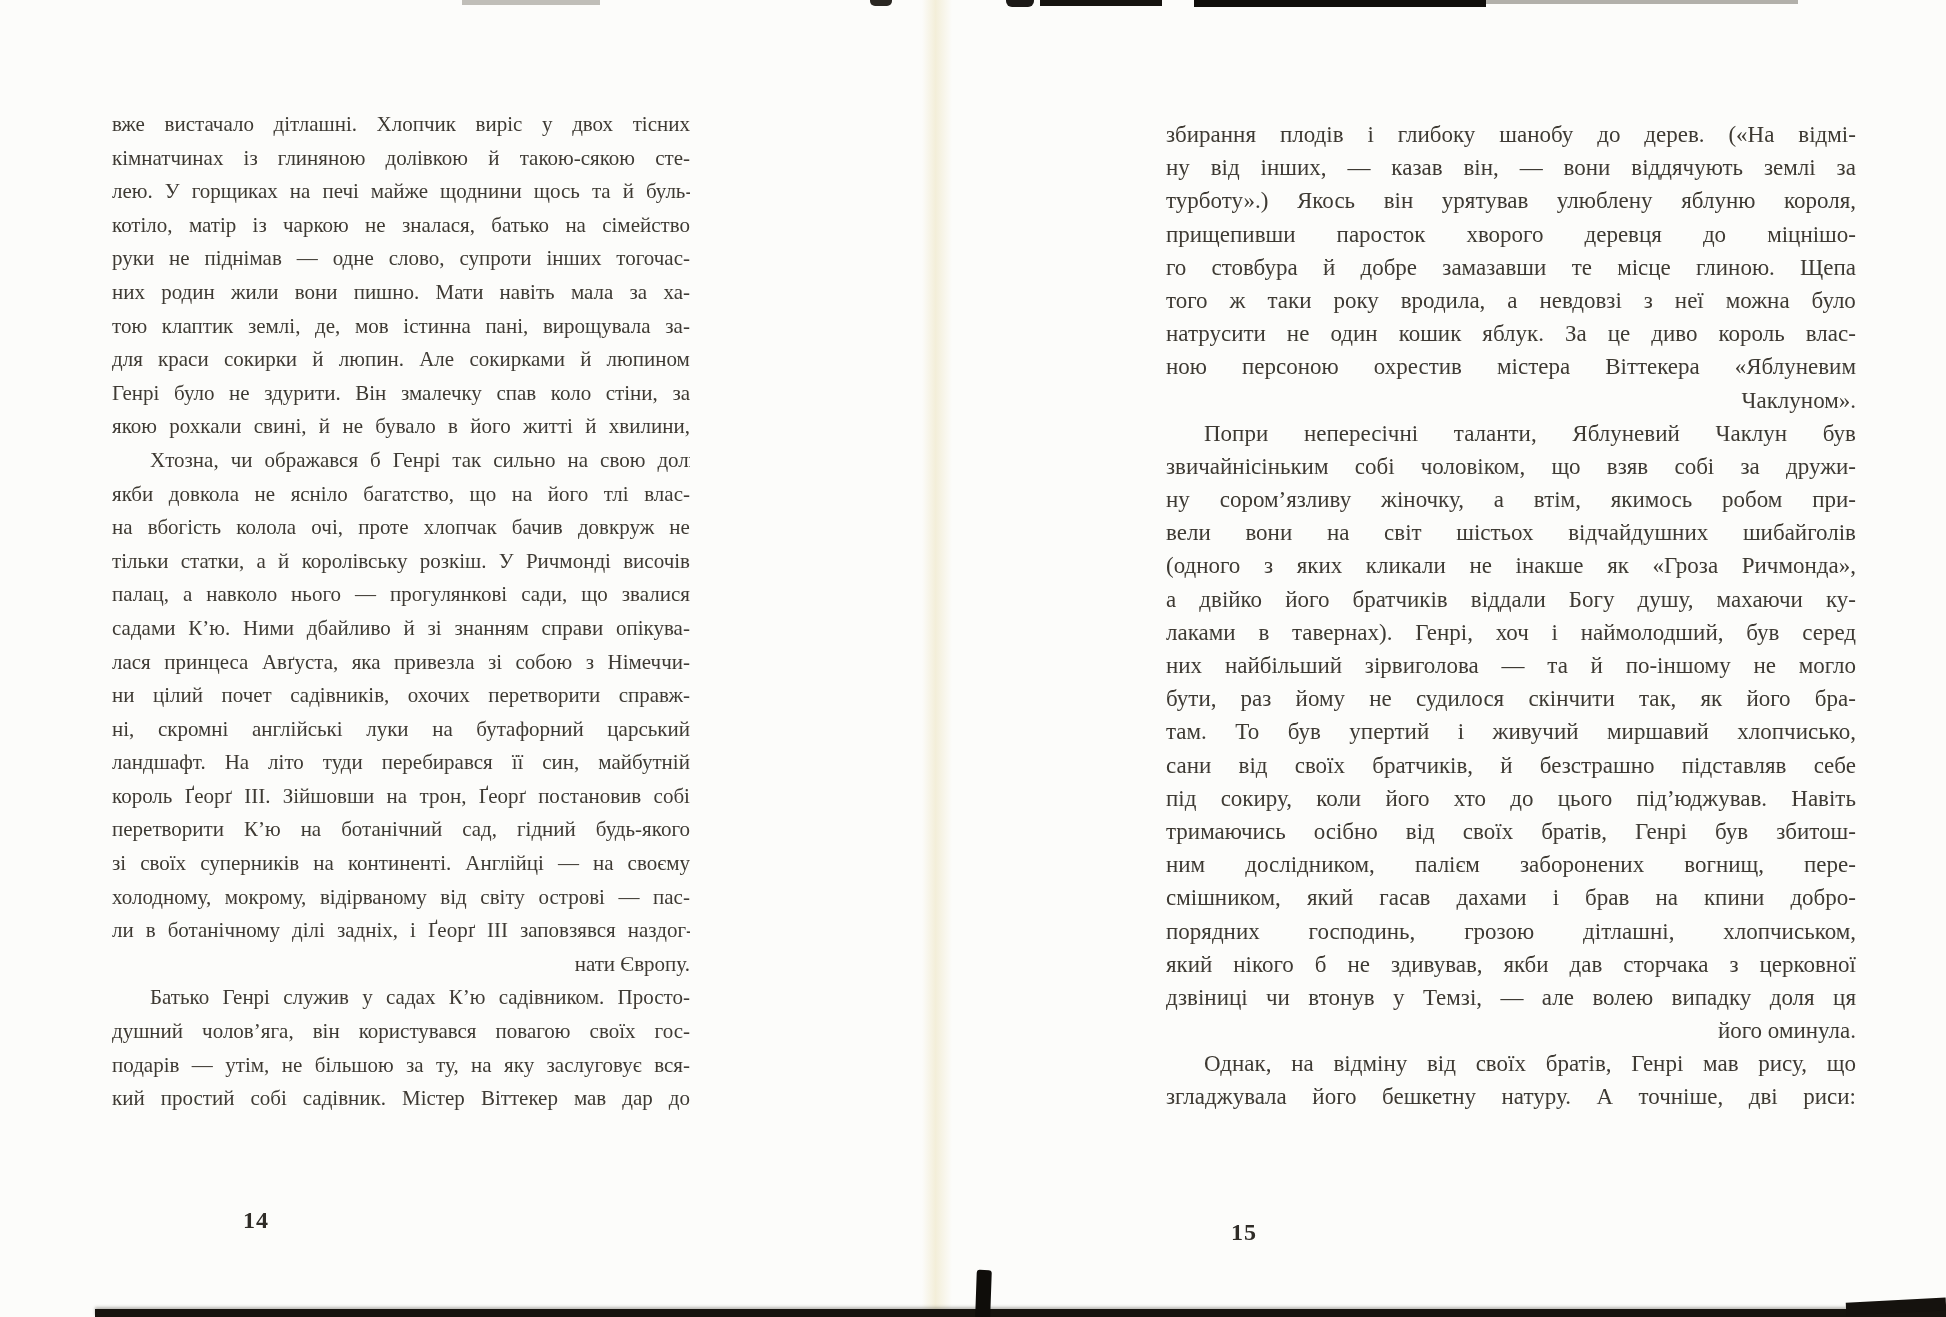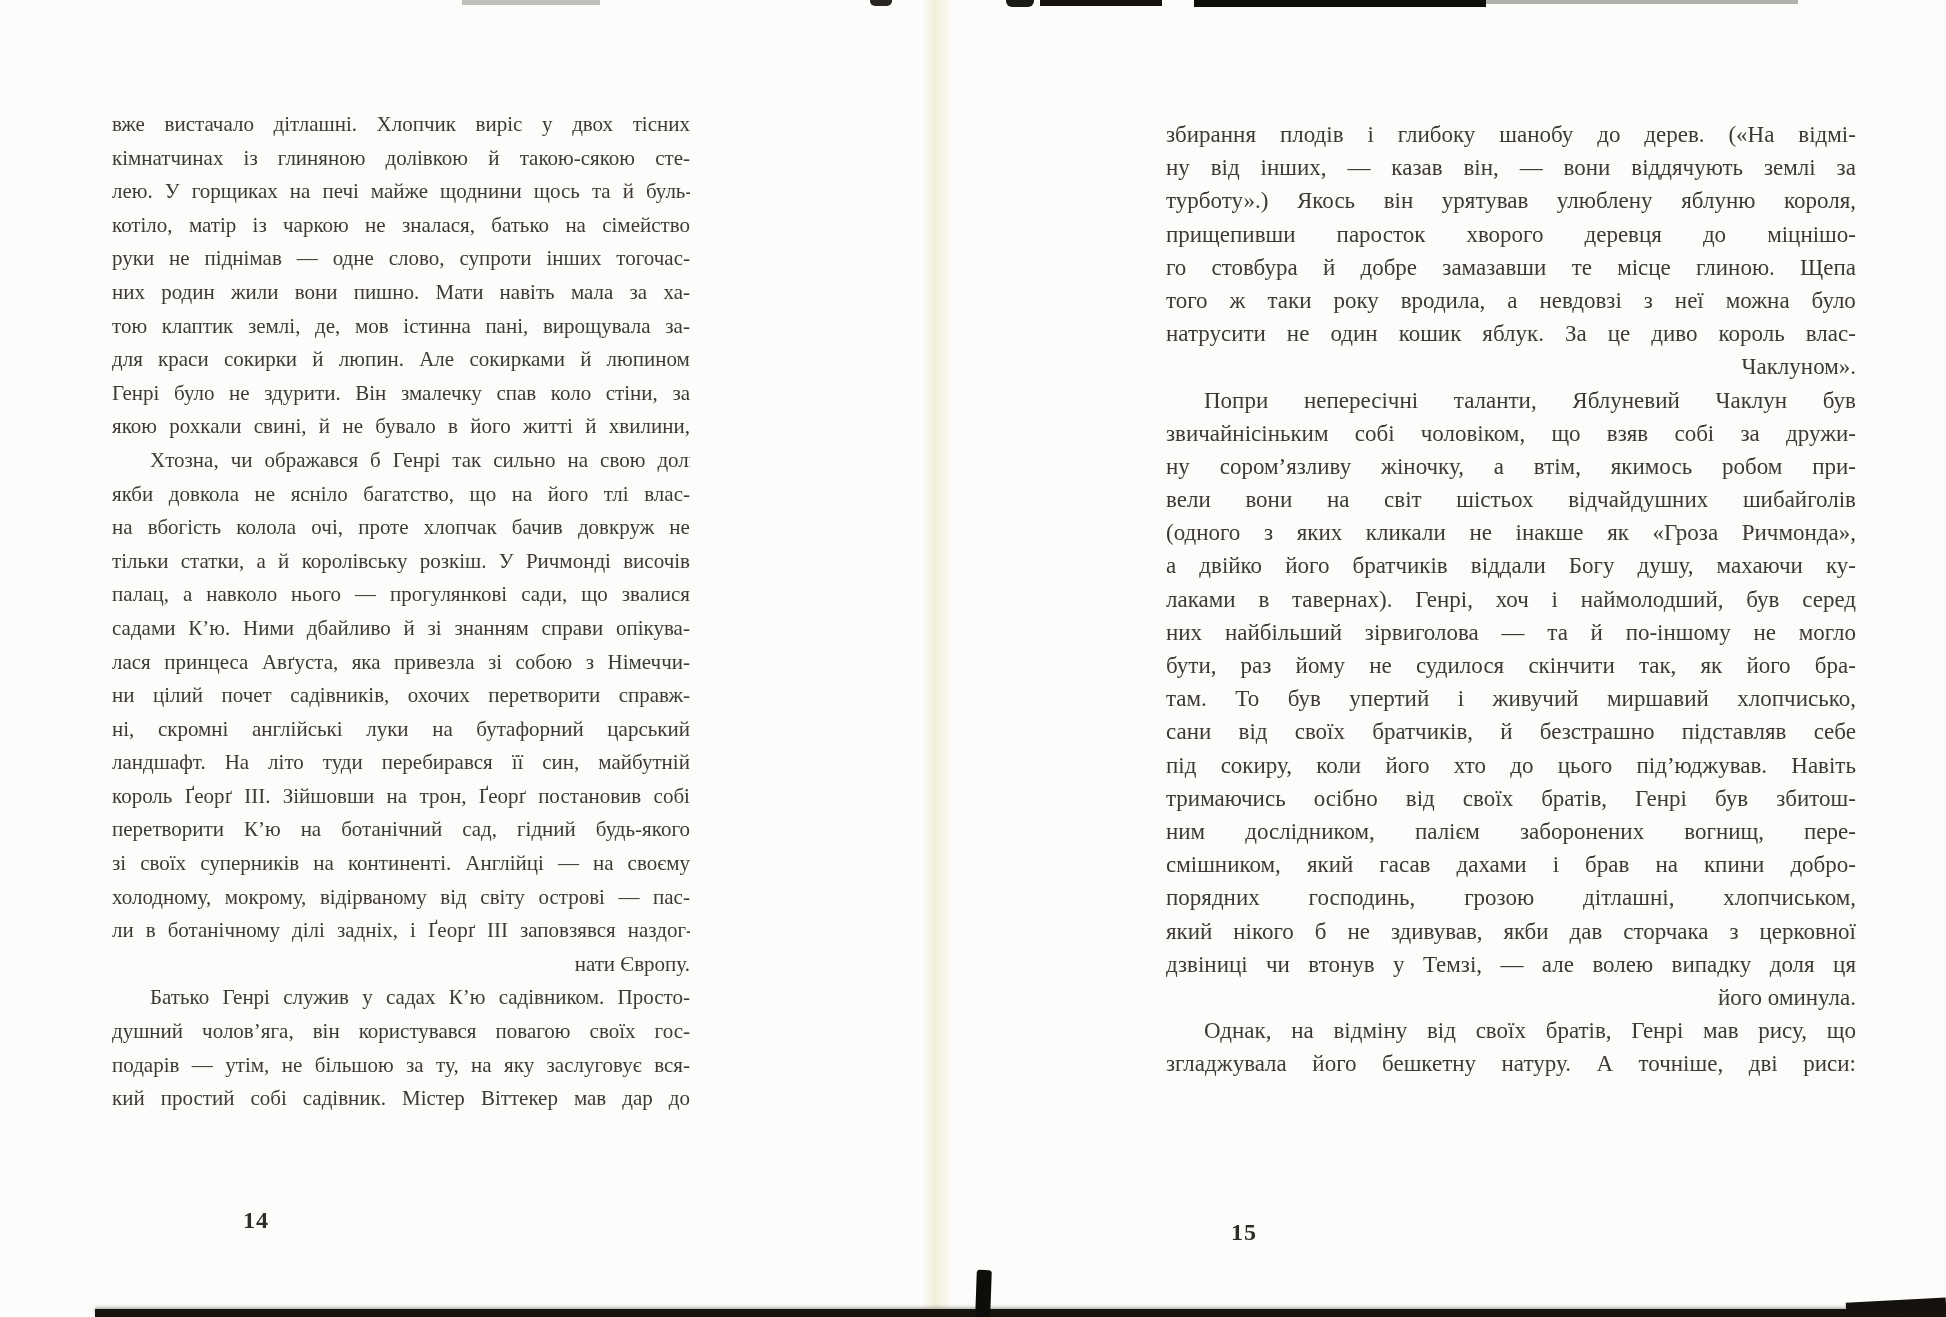--- a/index.html
+++ b/index.html
@@ -458,20 +458,28 @@
         <span>не</span>
         <span>один</span>
         <span>кошик</span>
         <span>яблук.</span>
         <span>За</span>
         <span>це</span>
         <span>диво</span>
         <span>король</span>
         <span>влас-</span>
       </div>
+      <div class="line">
+        <span>ною</span>
+        <span>персоною</span>
+        <span>охрестив</span>
+        <span>містера</span>
+        <span>Віттекера</span>
+        <span>«Яблуневим</span>
+      </div>
       <div class="line last">Чаклуном».</div>
       <div class="line indent">
         <span>Попри</span>
         <span>непересічні</span>
         <span>таланти,</span>
         <span>Яблуневий</span>
         <span>Чаклун</span>
         <span>був</span>
       </div>
       <div class="line">

